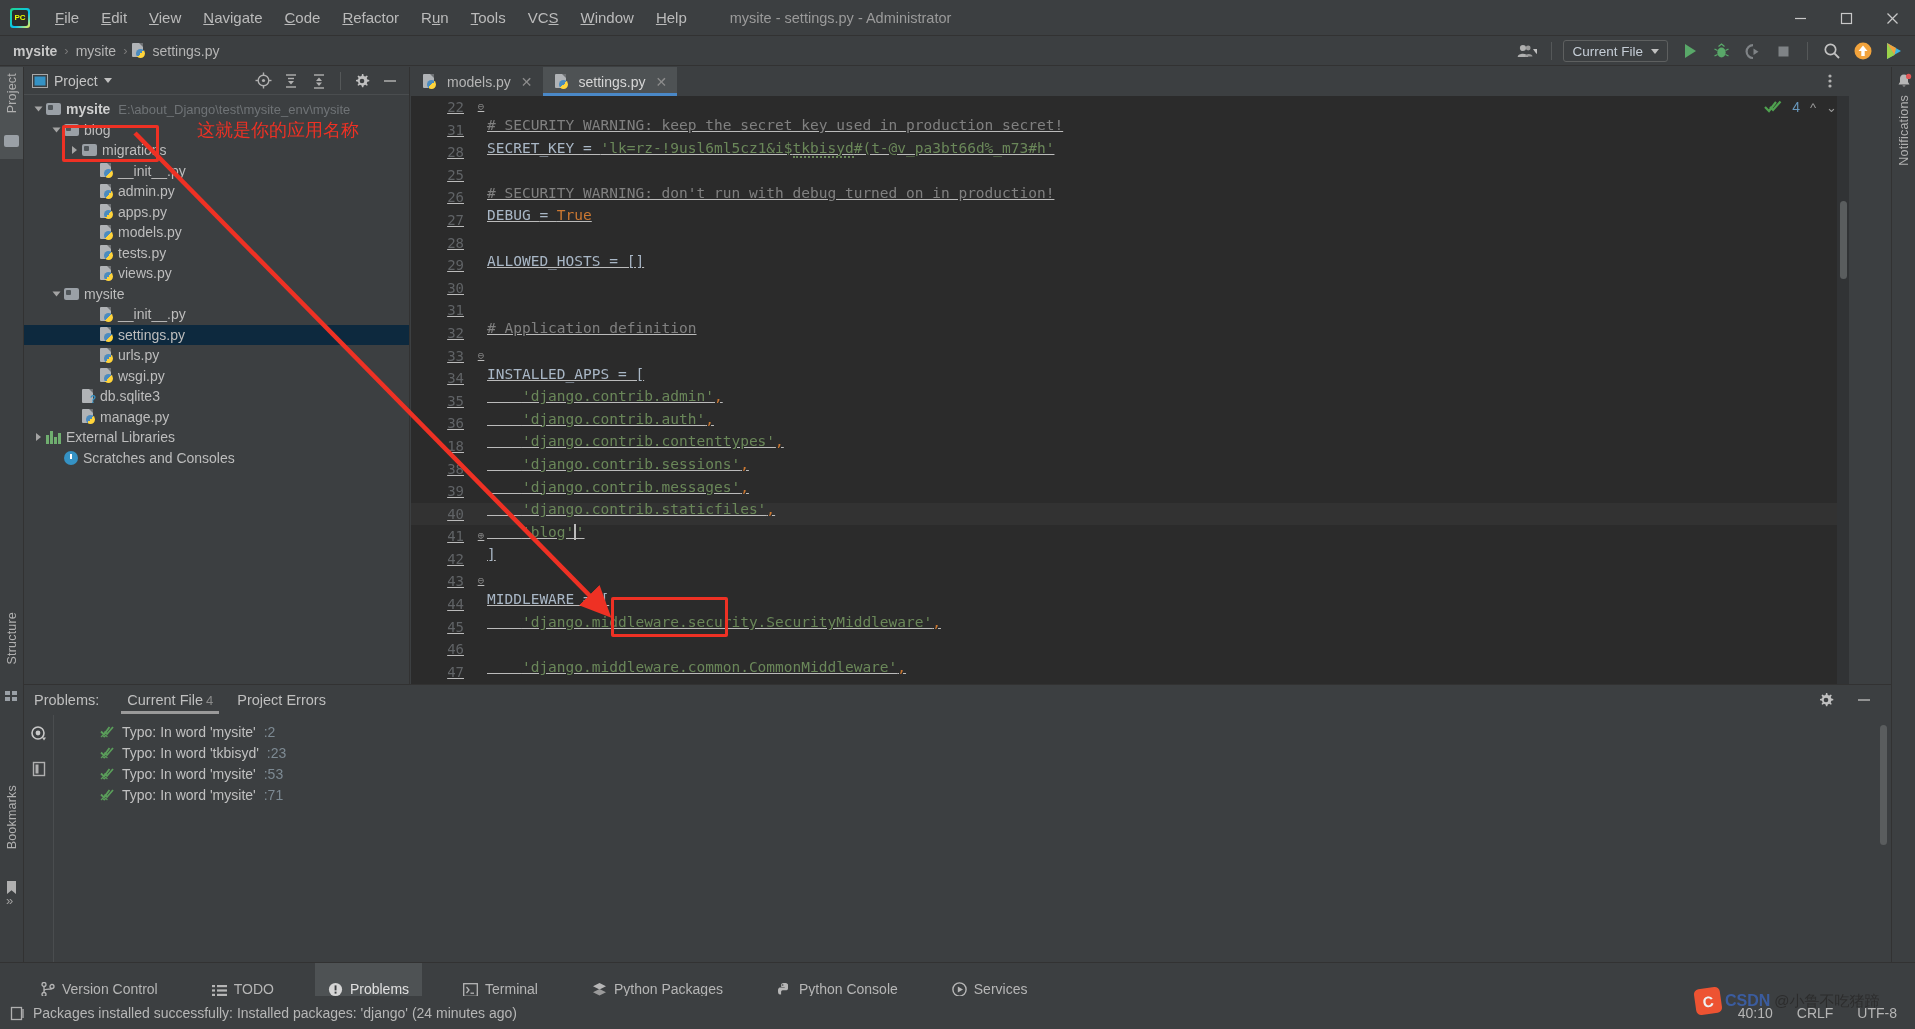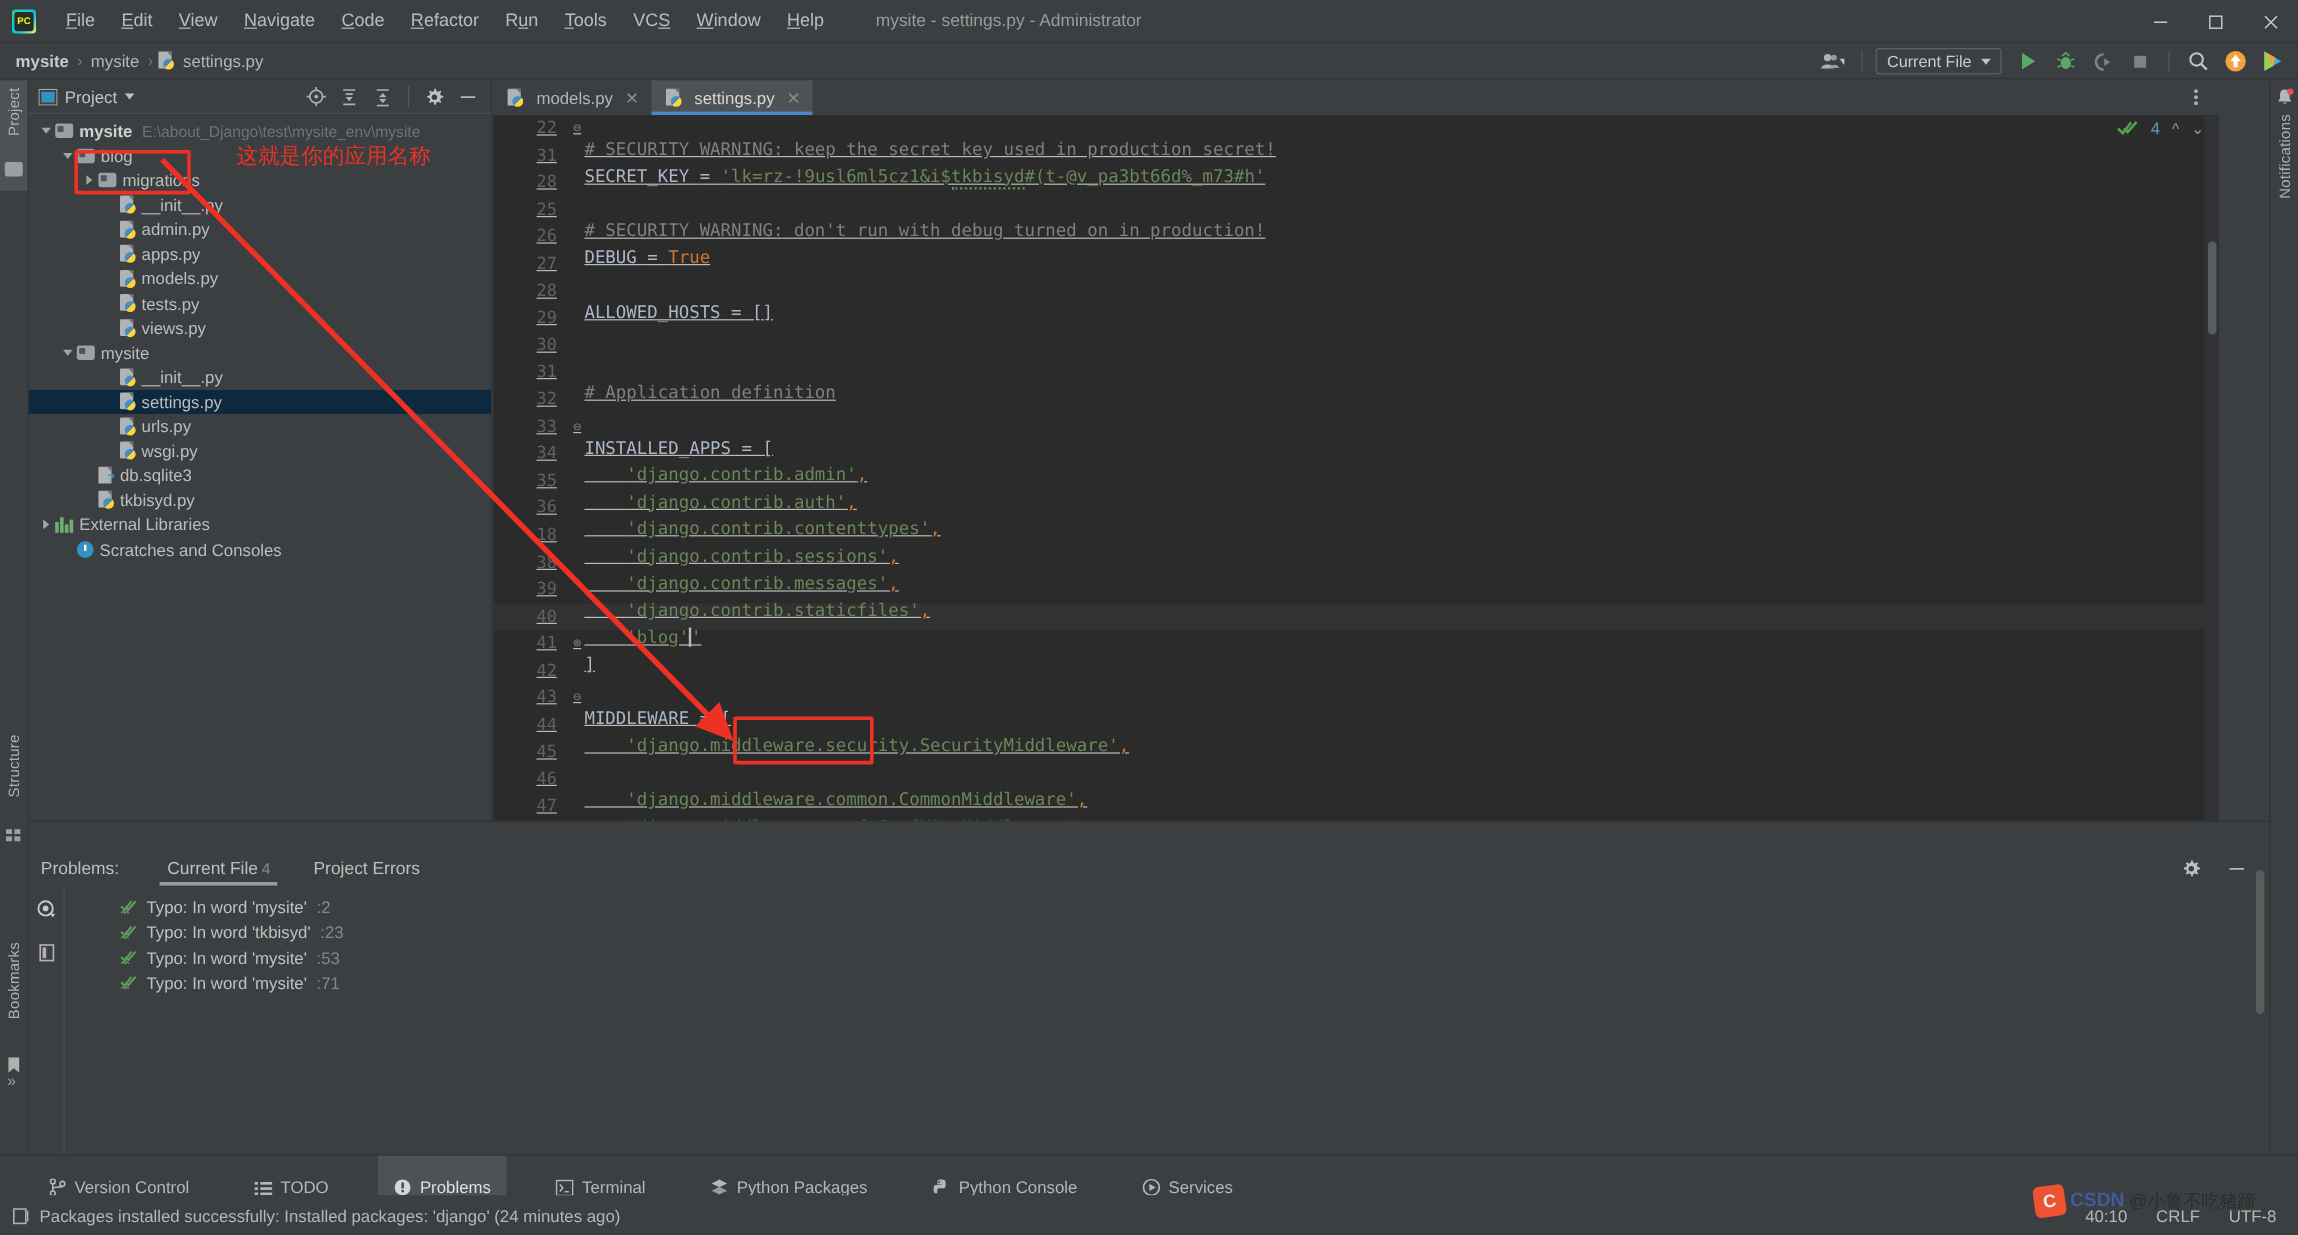--- a/index.html
+++ b/index.html
@@ -214,22 +214,22 @@
     position: absolute; right: 0; top: 67px; width: 24px; height: 895px;
     background: #3c3f41; border-left: 1px solid #323232;
   }
 
   
   .problems {
     position: absolute; left: 24px; top: 684px; width: 1867px; height: 278px;
     background: #3c3f41; border-top: 1px solid #323232;
   }
   .prob-head {
-    height: 30px; display: flex; align-items: center; gap: 16px;
-    padding-left: 10px; position: relative; margin-top: 24px;
+    height: 30px; display: flex; align-items: center; gap: 4px;
+    padding-left: 10px; position: relative;
   }
   .prob-label { font-size: 14.5px; color: #bfbfbf; margin-right: 14px; }
   .prob-tab {
     font-size: 14.5px; color: #bfbfbf; padding: 5px 10px 6px; position: relative;
   }
   .prob-tab.active::after {
     content:""; position:absolute; left:4px; right:4px; bottom:0; height:2.5px; background:#9a9a9a;
   }
   .prob-cnt { color:#8b8b8b; font-size:13px; margin-left:3px; }
   .prob-head-right {
@@ -606,21 +606,21 @@
             <span style="position:absolute;right:-1px;bottom:-1px;color:#3592c4;font-size:10px;font-weight:bold;line-height:10px;">?</span>
           </span>
           <span class="tree-label">db.sqlite3</span>
         </div>
         <div class="tree-row" style="padding-left: 42px;">
           <span class="tw"></span>
           <span class="py-ico">
             <span class="page"></span>
             <span class="snake"></span>
           </span>
-          <span class="tree-label">tkbisyd.py</span>
+          <span class="tree-label">manage.py</span>
         </div>
         <div class="tree-row" style="padding-left: 6px;">
           <span class="tw">
             <span class="chev"></span>
           </span>
           <span class="lib-ico">
             <span style="left:0;height:9px"></span>
             <span style="left:4px;height:13px"></span>
             <span style="left:8px;height:7px"></span>
             <span style="left:12px;height:11px"></span>

